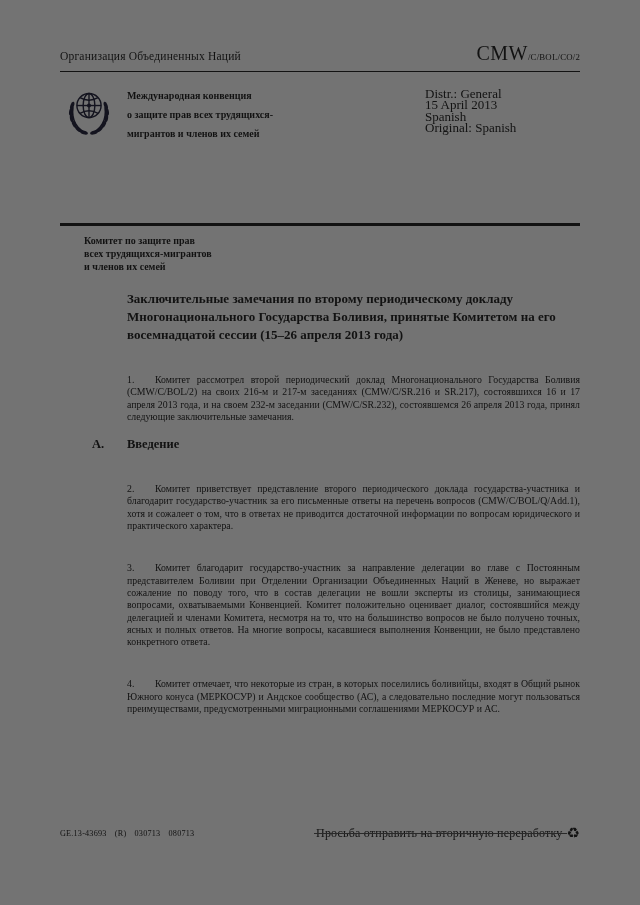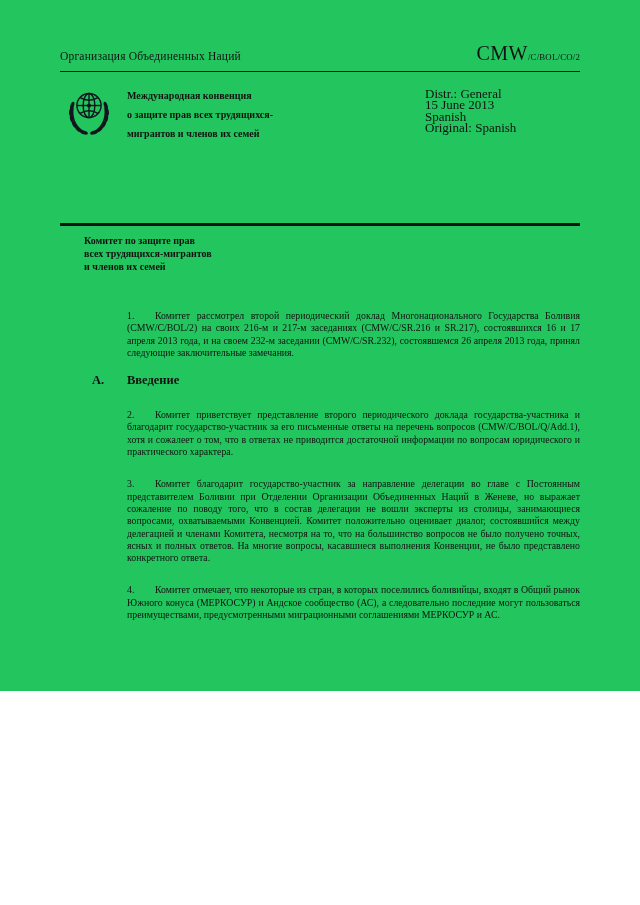--- a/index.html
+++ b/index.html
@@ -1,21 +1,21 @@
 <!DOCTYPE html>
 <html lang="ru"><head>
 <meta charset="utf-8">
 <style>
   * { margin: 0; padding: 0; box-sizing: border-box; }
   html, body { background: #ffffff; }
   .page {
     position: relative;
     width: 640px;
-    height: 691px;
-    background: #22c55e;
+    height: 905px;
+    background: #737373;
     color: #121212;
     font-family: "Liberation Serif", "DejaVu Serif", serif;
     margin: 0 auto;
     overflow: hidden;
   }
 
   
   .top-row {
     position: absolute;
     top: 42px; left: 60px; right: 60px;
@@ -53,21 +53,21 @@
     position: absolute; top: 234px; left: 60px;
     font-weight: bold; font-size: 10px; line-height: 13px;
     white-space: pre-line;
     margin-left: 24px;
   }
 
   
   .body { position: absolute; top: 290px; left: 127px; width: 453px; }
   .doc-title { font-size: 13px; line-height: 18px; font-weight: bold; }
   .para {
-    margin-top: 20px;
+    margin-top: 30px;
     text-align: justify;
     font-size: 9.8px;
     line-height: 12.3px;
   }
   .para .num { display: inline-block; width: 28px; }
   .section-heading {
     margin-top: 13px;
     margin-left: -35px;
     display: flex;
     font-weight: bold;
@@ -137,33 +137,34 @@
         <circle cx="32" cy="27" r="2.6" fill="#14141f"></circle>
         <use href="#branch"></use>
         <use href="#branch" transform="translate(64 0) scale(-1 1)"></use>
       </svg>
     </span>
     <div class="conv-title">Международная конвенция
 о защите прав всех трудящихся-
 мигрантов и членов их семей</div>
     <div class="distr">
       <div>Distr.: General</div>
-      <div>15 June 2013</div>
+      <div>15 April 2013</div>
       <div>Spanish</div>
       <div>Original: Spanish</div>
     </div>
   </section>
 
   <div class="rule-thick"></div>
 
   <div class="committee">Комитет по защите прав
 всех трудящихся-мигрантов
 и членов их семей</div>
 
   <main class="body">
+    <h1 class="doc-title">Заключительные замечания по второму периодическому докладу Многонационального Государства Боливия, принятые Комитетом на его восемнадцатой сессии (15–26 апреля 2013 года)</h1>
 
     <div class="para">
       <span class="num">1.</span><span>Комитет рассмотрел второй периодический доклад Многонационального Государства Боливия (CMW/C/BOL/2) на своих 216-м и 217-м заседаниях (CMW/C/SR.216 и SR.217), состоявшихся 16 и 17 апреля 2013 года, и на своем 232-м заседании (CMW/C/SR.232), состоявшемся 26 апреля 2013 года, принял следующие заключительные замечания.</span>
     </div>
 
     <div class="section-heading">
       <span class="sec-label">A.</span>
       <span>Введение</span>
     </div>
 

